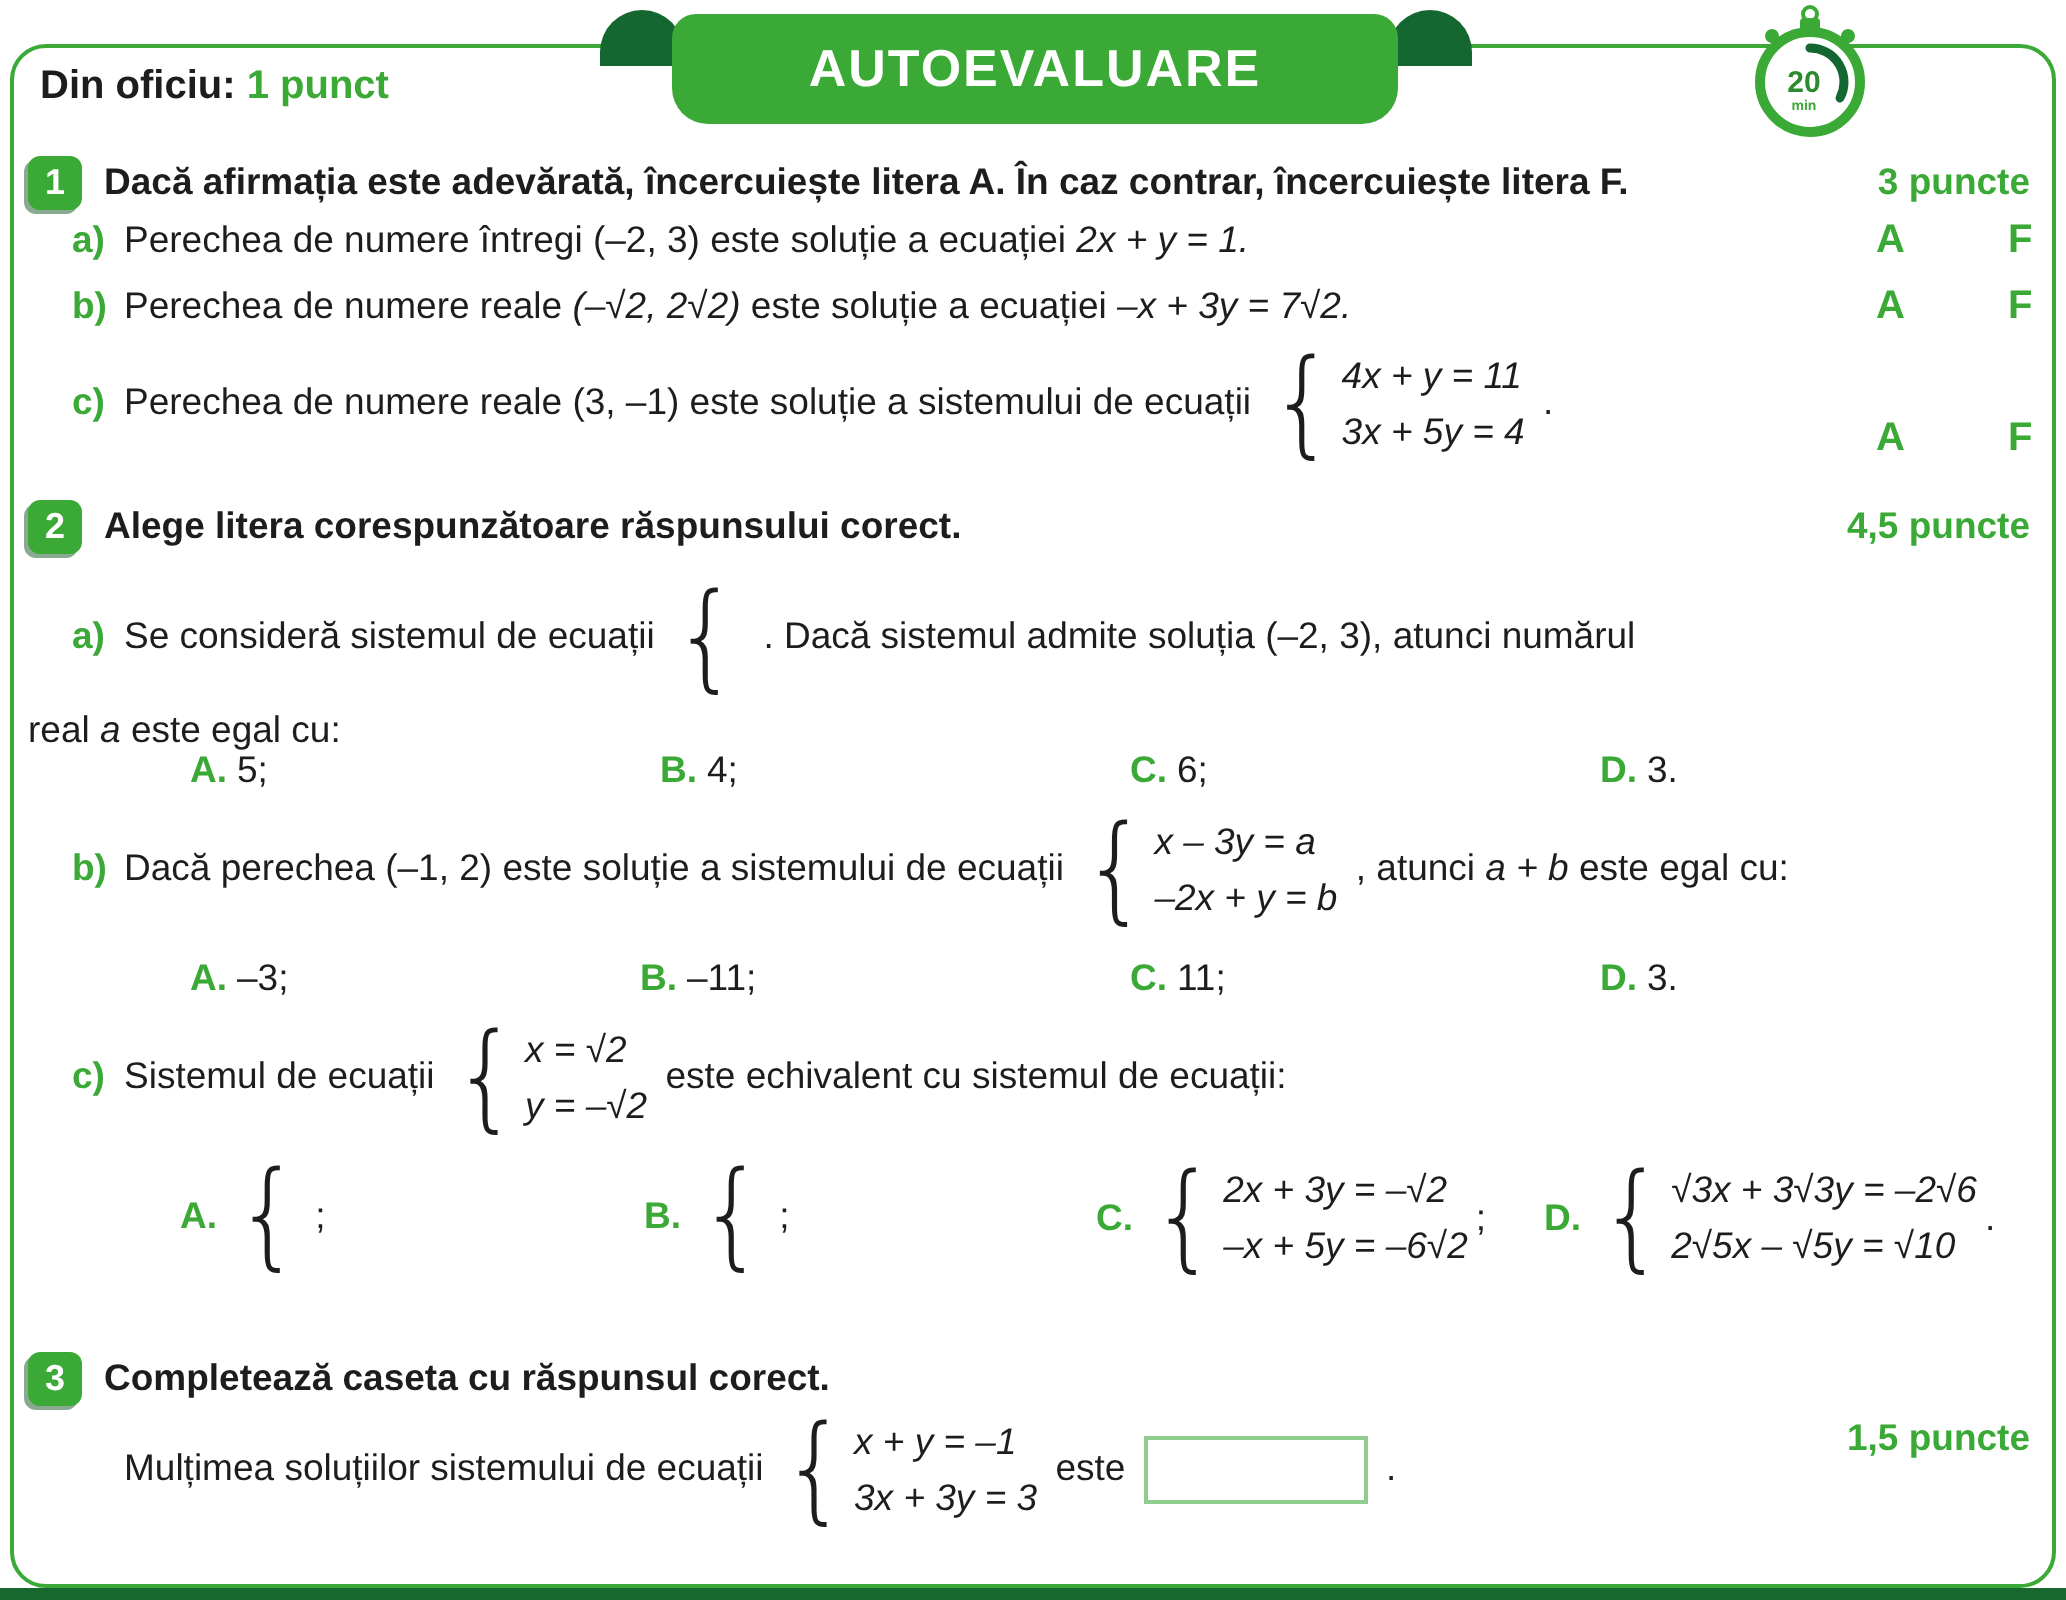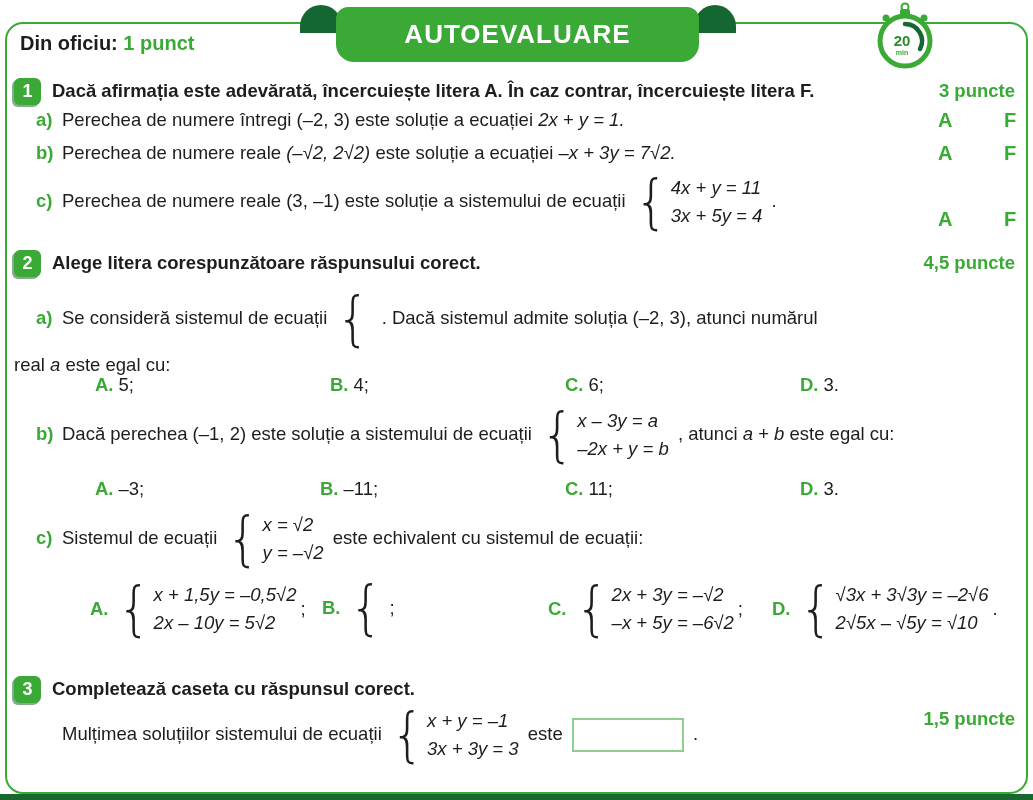--- a/index.html
+++ b/index.html
@@ -207,24 +207,20 @@
     </span>
   </span>
   <span>este echivalent cu sistemul de ecuații:</span>
 </div>
 
 <div class="opt-row" style="top:585px;height:70px;">
   <span class="opt opt-sys" style="left:90px;">
     <span class="letter">A.</span>
     <span class="sys">
       <span class="brace">{</span>
-      <span class="eqs">
-        <span class="eq">x + 1,5y = –0,5√2</span>
-        <span class="eq">2x – 10y = 5√2</span>
-      </span>
     </span>
     <span>;</span>
   </span>
   <span class="opt opt-sys" style="left:322px;">
     <span class="letter">B.</span>
     <span class="sys">
       <span class="brace">{</span>
     </span>
     <span>;</span>
   </span>

